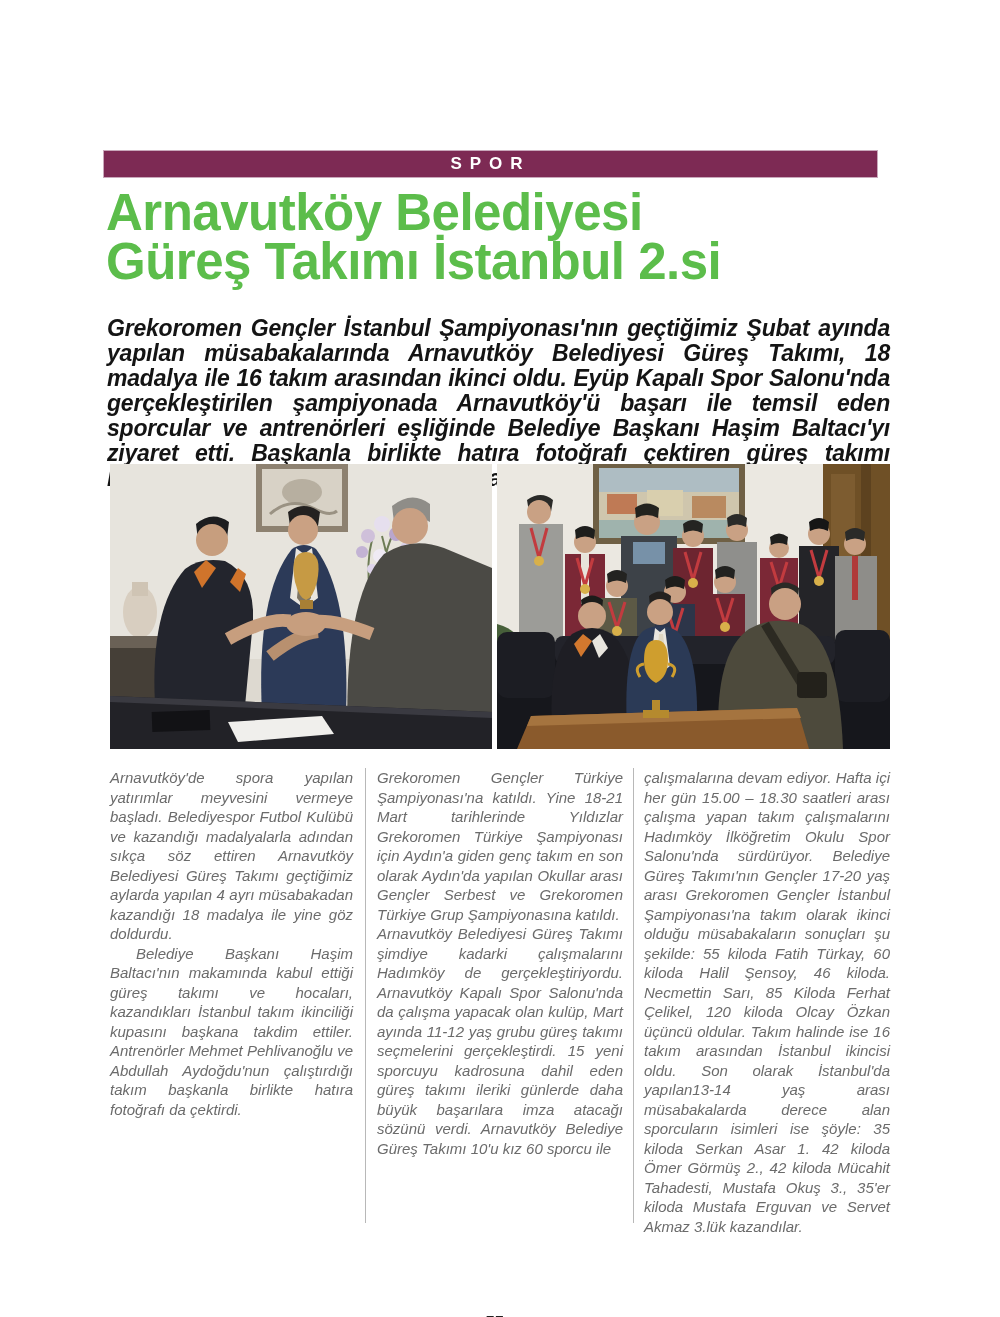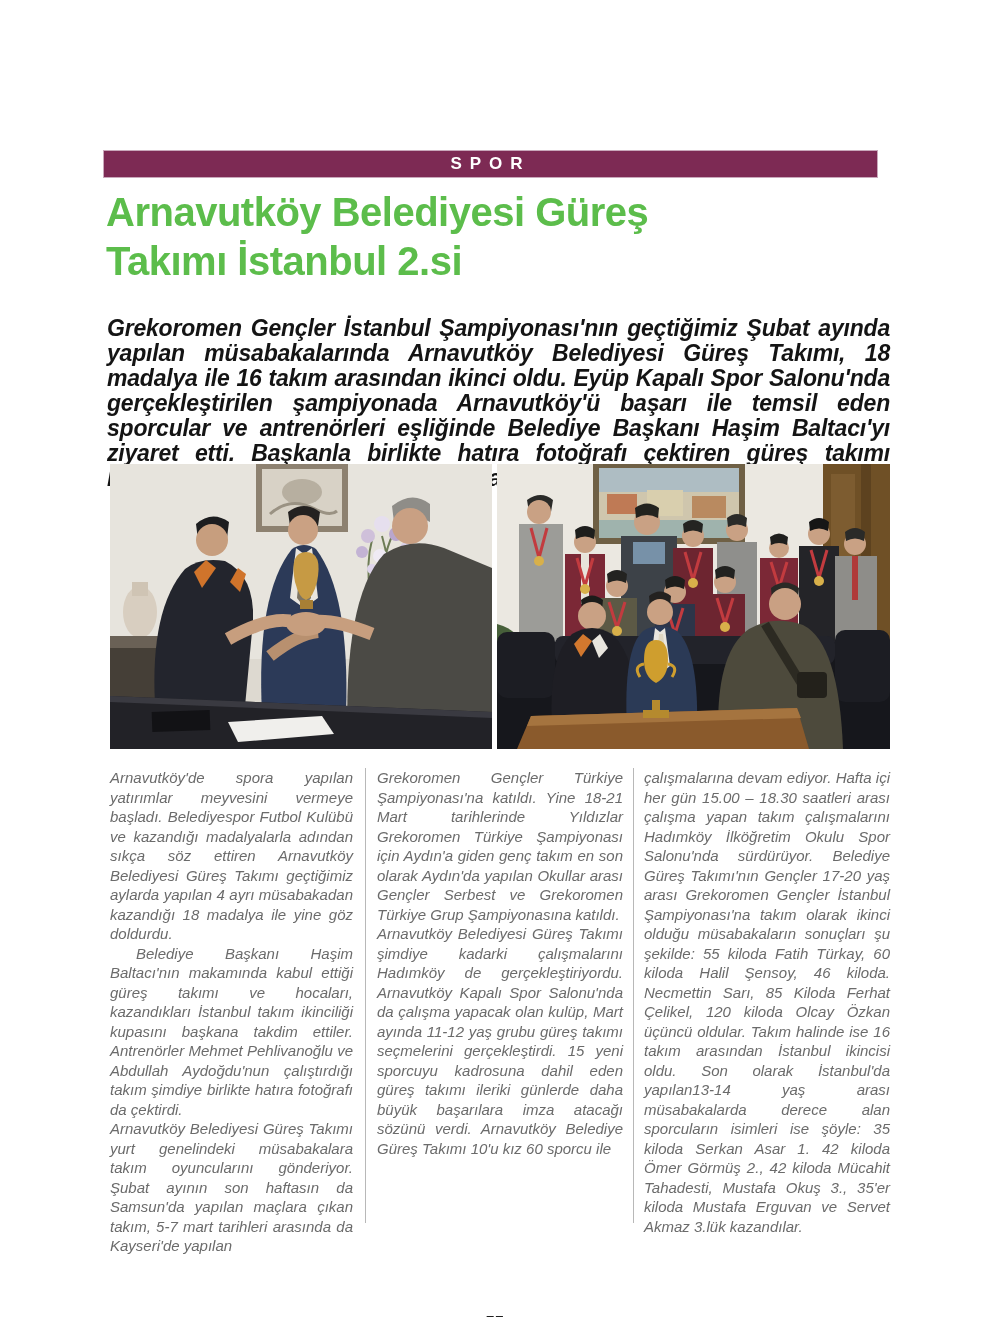--- a/index.html
+++ b/index.html
@@ -3,21 +3,21 @@
 <meta charset="utf-8">
 <style>
   html,body{margin:0;padding:0;background:#ffffff;}
   .page{position:relative;width:980px;height:1317px;background:#ffffff;overflow:hidden;
         font-family:"Liberation Sans",sans-serif;margin-top:32px;}
   .section-bar{position:absolute;left:103px;top:118px;width:775px;height:28px;
         background:#7d2a54;border:1px solid #c9a8bb;box-sizing:border-box;
         display:flex;align-items:center;justify-content:center;}
   .section-bar span{color:#ffffff;font-weight:bold;font-size:17px;letter-spacing:8px;}
   .headline{position:absolute;left:106px;top:156px;width:650px;margin:0;
-        color:#5cbd4b;font-size:40px;line-height:49px;font-weight:bold;letter-spacing:-0.5px;}
+        color:#5cbd4b;font-size:51px;line-height:49px;font-weight:bold;letter-spacing:-0.5px;}
   .lead{position:absolute;left:107px;top:284px;width:783px;margin:0;
         font-style:italic;font-weight:bold;font-size:23px;line-height:25px;
         color:#141414;text-align:justify;letter-spacing:-0.2px;}
   .photo{position:absolute;top:432px;height:286px;overflow:hidden;}
   .photo-left{left:110px;width:382px;}
   .photo-right{left:497px;width:393px;}
   .photo svg{display:block;}
   .col{position:absolute;top:736px;font-size:15px;line-height:19.5px;color:#6b6b6b;
         text-align:justify;font-style:italic;}
   .col p{margin:0;}
@@ -217,22 +217,21 @@
         <path d="M147 196 q0 -20 12 -20 q12 0 12 20 q0 17 -12 23 q-12 -6 -12 -23z" fill="#cf9e2e"></path>
         <path d="M147 200 q-11 2 -4 13 M171 200 q11 2 4 13" stroke="#cf9e2e" stroke-width="3" fill="none"></path>
         <rect x="155" y="236" width="8" height="12" fill="#b58a2e"></rect>
         <rect x="146" y="246" width="26" height="8" fill="#b58a2e"></rect>
       </g>
     </svg>
   </div>
 
   <div class="col col1">
     <p>Arnavutköy'de spora yapılan yatırımlar meyvesini vermeye başladı. Belediyespor Futbol Kulübü ve kazandığı madalyalarla adından sıkça söz ettiren Arnavutköy Belediyesi Güreş Takımı geçtiğimiz aylarda yapılan 4 ayrı müsabakadan kazandığı 18 madalya ile yine göz doldurdu.</p>
-    <p class="indent">Belediye Başkanı Haşim Baltacı'nın makamında kabul ettiği güreş takımı ve hocaları, kazandıkları İstanbul takım ikinciliği kupasını başkana takdim ettiler. Antrenörler Mehmet Pehlivanoğlu ve Abdullah Aydoğdu'nun çalıştırdığı takım şimdiye birlikte hatıra fotoğrafı da çektirdi.</p>
-    <p>Arnavutköy Belediyesi Güreş Takımı yurt genelindeki müsabakalara takım oyuncularını gönderiyor. Şubat ayının son haftasın da Samsun'da yapılan maçlara çıkan takım, 5-7 mart tarihleri arasında da Kayseri'de yapılan</p>
+    <p class="indent">Belediye Başkanı Haşim Baltacı'nın makamında kabul ettiği güreş takımı ve hocaları, kazandıkları İstanbul takım ikinciliği kupasını başkana takdim ettiler. Antrenörler Mehmet Pehlivanoğlu ve Abdullah Aydoğdu'nun çalıştırdığı takım başkanla birlikte hatıra fotoğrafı da çektirdi.</p>
   </div>
 
   <div class="divider d1"></div>
 
   <div class="col col2">
     <p>Grekoromen Gençler Türkiye Şampiyonası'na katıldı. Yine 18-21 Mart tarihlerinde Yıldızlar Grekoromen Türkiye Şampiyonası için Aydın'a giden genç takım en son olarak Aydın'da yapılan Okullar arası Gençler Serbest ve Grekoromen Türkiye Grup Şampiyonasına katıldı.</p>
     <p>Arnavutköy Belediyesi Güreş Takımı şimdiye kadarki çalışmalarını Hadımköy de gerçekleştiriyordu. Arnavutköy Kapalı Spor Salonu'nda da çalışma yapacak olan kulüp, Mart ayında 11-12 yaş grubu güreş takımı seçmelerini gerçekleştirdi.  15 yeni sporcuyu kadrosuna dahil eden güreş takımı ileriki günlerde daha büyük başarılara imza atacağı sözünü verdi. Arnavutköy Belediye Güreş Takımı 10'u kız 60 sporcu ile</p>
   </div>
 
   <div class="divider d2"></div>

